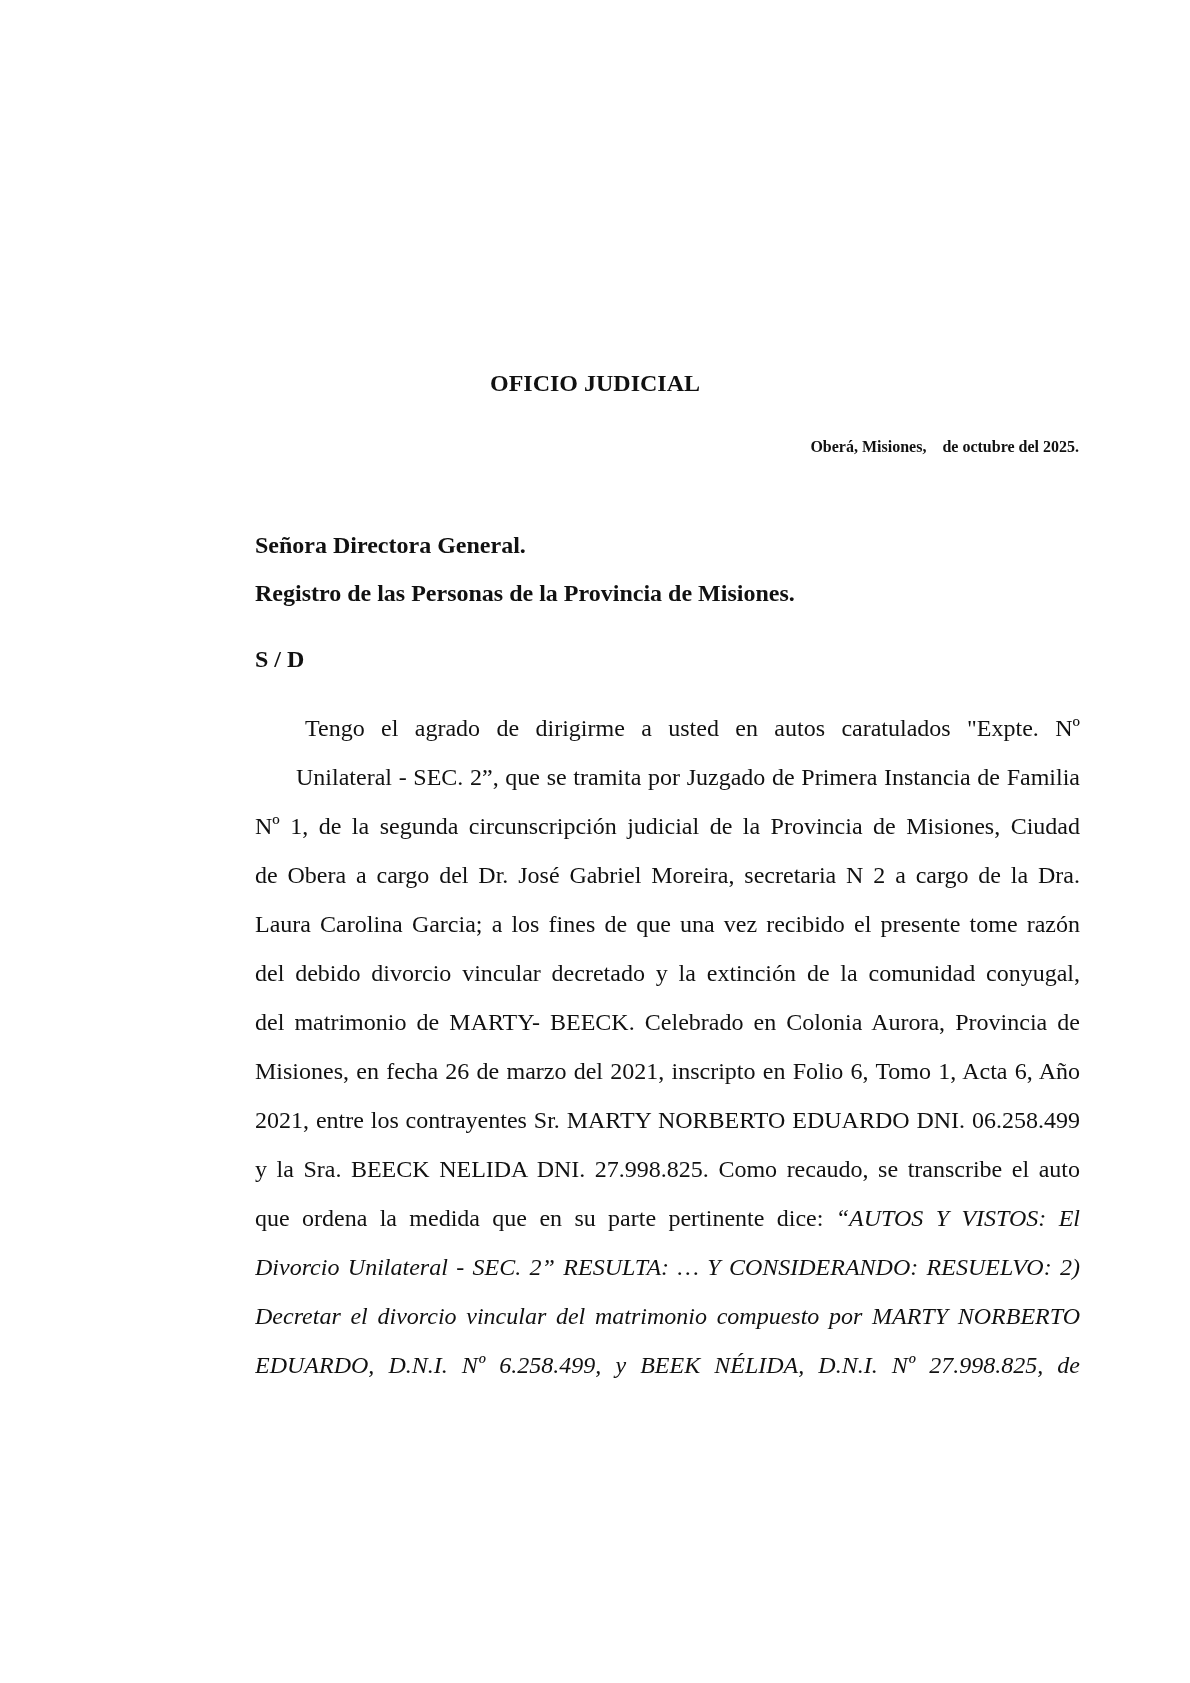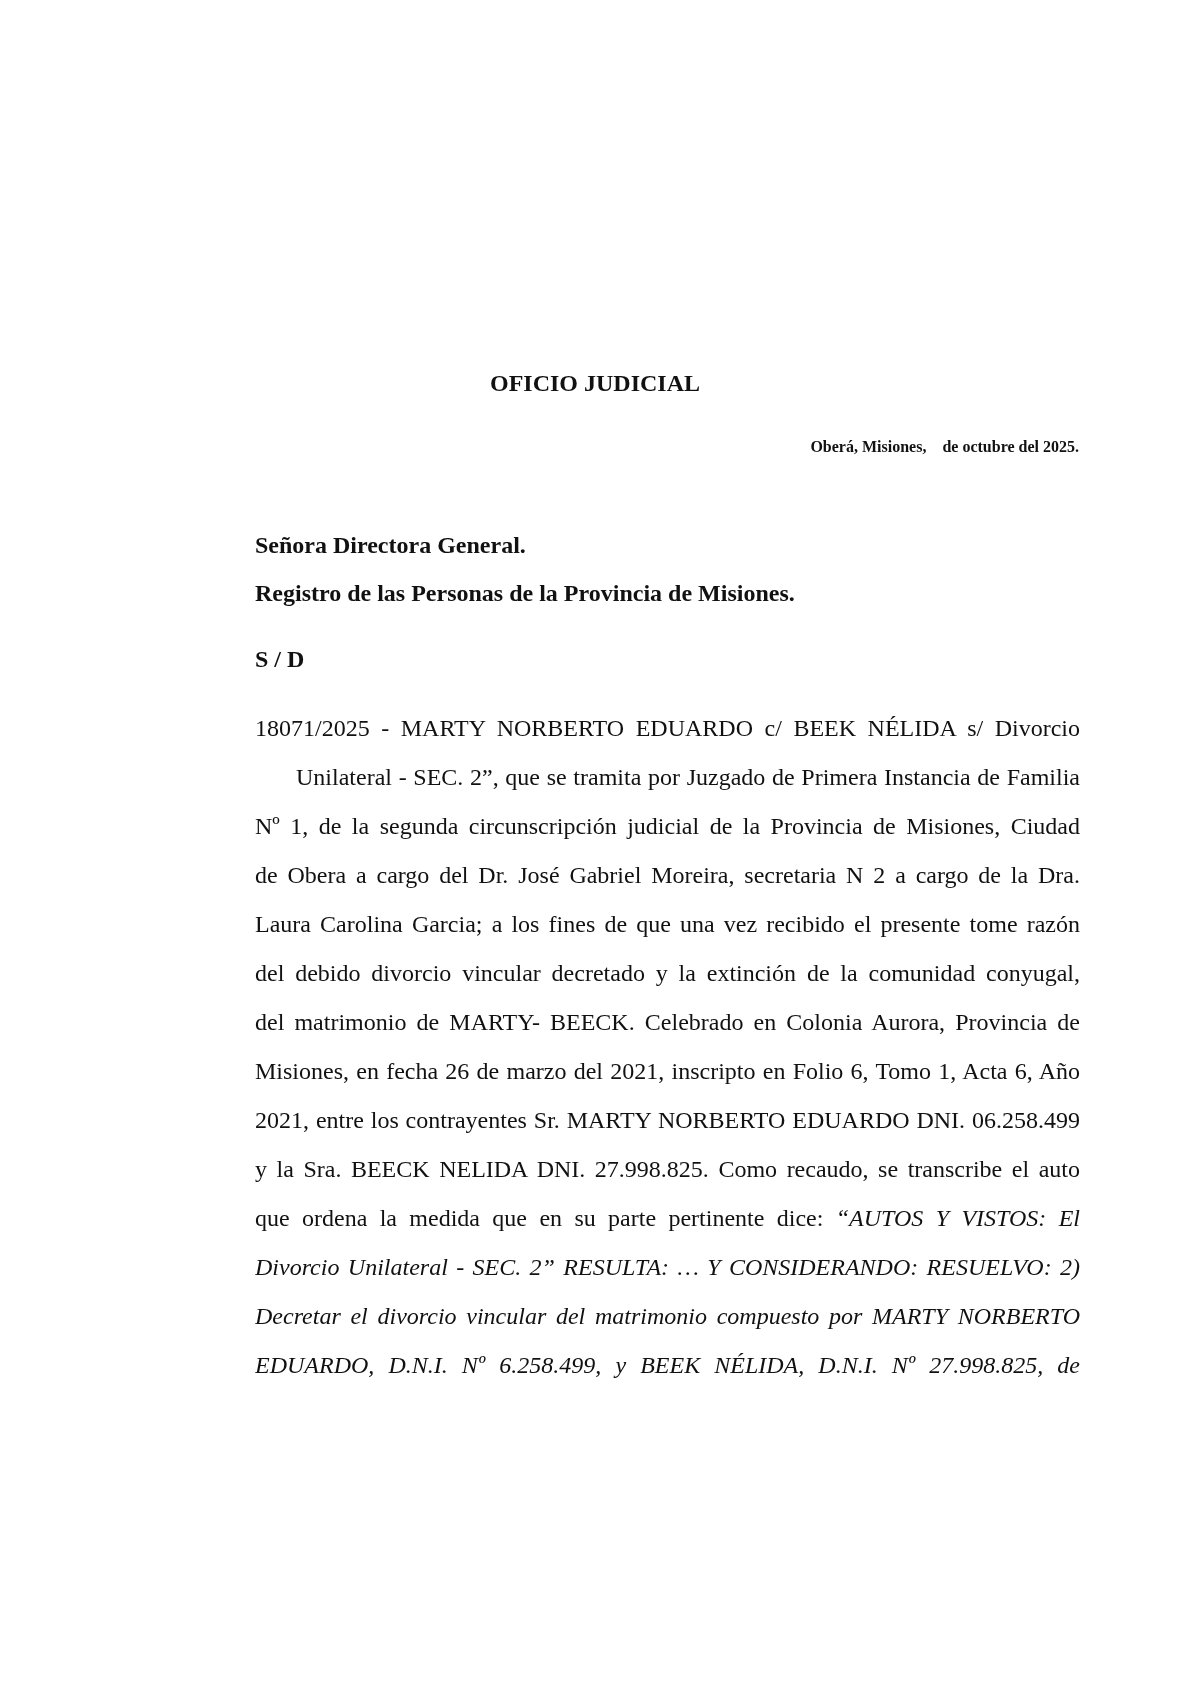--- a/index.html
+++ b/index.html
@@ -73,21 +73,21 @@
 
   <div class="title bold">OFICIO JUDICIAL</div>
 
   <div class="dateline bold">Oberá, Misiones,    de octubre del 2025.</div>
 
   <div class="addr addr1 bold">Señora Directora General.</div>
   <div class="addr addr2 bold">Registro de las Personas de la Provincia de Misiones.</div>
   <div class="addr addr3 bold">S / D</div>
 
   <div class="body">
-    <div class="line" style="white-space: normal; overflow: hidden;"><span>18071/2025 - MARTY NORBERTO EDUARDO c/ BEEK NÉLIDA s/ Divorcio</span></div>
+    <div class="line first" style="white-space: normal; overflow: hidden;"><span>Tengo el agrado de dirigirme a usted en autos caratulados "Expte. Nº</span></div>
     <div class="line" style="white-space: normal; overflow: hidden; margin-left: 41px;"><span>Unilateral - SEC. 2”, que se tramita por Juzgado de Primera Instancia de Familia</span></div>
     <div class="line" style="white-space: normal; overflow: hidden;"><span>Nº 1, de la segunda circunscripción judicial de la Provincia de Misiones, Ciudad</span></div>
     <div class="line" style="white-space: normal; overflow: hidden;"><span>de Obera a cargo del Dr. José Gabriel Moreira, secretaria N 2 a cargo de la Dra.</span></div>
     <div class="line" style="white-space: normal; overflow: hidden;"><span>Laura Carolina Garcia; a los fines de que una vez recibido el presente tome razón</span></div>
     <div class="line" style="white-space: normal; overflow: hidden;"><span>del debido divorcio vincular decretado y la extinción de la comunidad conyugal,</span></div>
     <div class="line" style="white-space: normal; overflow: hidden;"><span>del matrimonio de MARTY- BEECK. Celebrado en Colonia Aurora, Provincia de</span></div>
     <div class="line" style="white-space: normal; overflow: hidden;"><span>Misiones, en fecha 26 de marzo del 2021, inscripto en Folio 6, Tomo 1, Acta 6, Año</span></div>
     <div class="line" style="white-space: normal; overflow: hidden;"><span>2021, entre los contrayentes Sr. MARTY NORBERTO EDUARDO DNI. 06.258.499</span></div>
     <div class="line" style="white-space: normal; overflow: hidden;"><span>y la Sra. BEECK NELIDA DNI. 27.998.825. Como recaudo, se transcribe el auto</span></div>
     <div class="line" style="white-space: normal; overflow: hidden;"><span>que ordena la medida que en su parte pertinente dice: </span><span class="ital">“AUTOS Y VISTOS: El</span></div>

